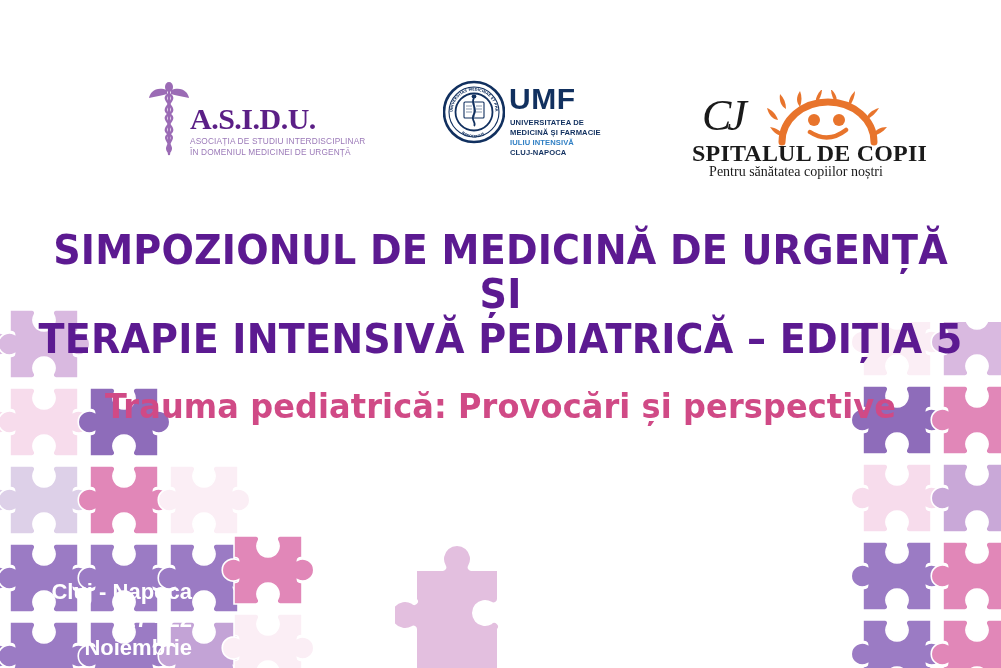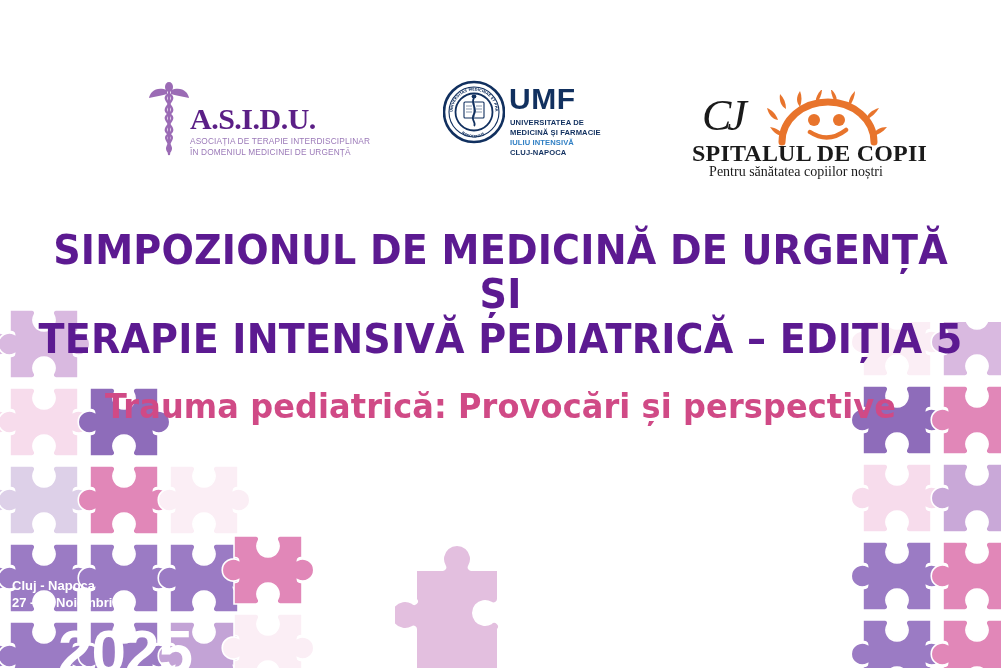--- a/index.html
+++ b/index.html
@@ -148,24 +148,24 @@
   
   #info-block{
     position:absolute;
     left:12px; top:546px;
     width:250px;
     z-index:5;
   }
   .info-line{
     font-family:"Liberation Sans", sans-serif;
     font-weight:bold;
-    font-size:13px;
+    font-size:22px;
     line-height:1.28;
     color:#ffffff;
-    text-align:left;
+    text-align:right;
     width:180px;
   }
   #info-year{
     font-family:"Liberation Sans", sans-serif;
     font-weight:bold;
     font-size:62px;
     line-height:1;
     letter-spacing:-1px;
     color:#ffffff;
     margin-top:10px;
@@ -255,21 +255,21 @@
           <path d="M21 18 C10 24 32 32 21 38 C10 44 32 52 21 58 C12 63 28 70 21 76"></path>
           <path d="M21 18 C32 24 10 32 21 38 C32 44 10 52 21 58 C30 63 14 70 21 76"></path>
         </g>
         <g fill="#9b6bb5">
           <ellipse cx="21" cy="11" rx="4" ry="5"></ellipse>
           <path d="M19 14 C8 10 2 16 1 22 C7 21 15 19 19 18 Z"></path>
           <path d="M23 14 C34 10 40 16 41 22 C35 21 27 19 23 18 Z"></path>
         </g>
       </svg>
       <div id="asidu-word">A.S.I.D.U.</div>
-      <div class="asidu-sub" id="asidu-sub1">ASOCIAȚIA DE TERAPIE INTERDISCIPLINAR</div>
+      <div class="asidu-sub" id="asidu-sub1">ASOCIAȚIA DE STUDIU INTERDISCIPLINAR</div>
       <div class="asidu-sub" id="asidu-sub2">ÎN DOMENIUL MEDICINEI DE URGENȚĂ</div>
     </div>
 
     <div class="logo" id="logo-umf">
       <svg width="62" height="68" viewBox="0 0 62 68" xmlns="http://www.w3.org/2000/svg">
         <circle cx="31" cy="34" r="30" fill="#ffffff" stroke="#11305f" stroke-width="2.6"></circle>
         <circle cx="31" cy="34" r="25" fill="none" stroke="#11305f" stroke-width="1.1"></circle>
         <circle cx="31" cy="34" r="18.5" fill="none" stroke="#11305f" stroke-width="1.8"></circle>
         <g fill="#11305f" font-family="DejaVu Sans, sans-serif" font-size="3.6" font-weight="bold">
           <text><textPath href="#sealarc">UNIVERSITAS MEDICINAE ET PHARMACIAE</textPath></text>

